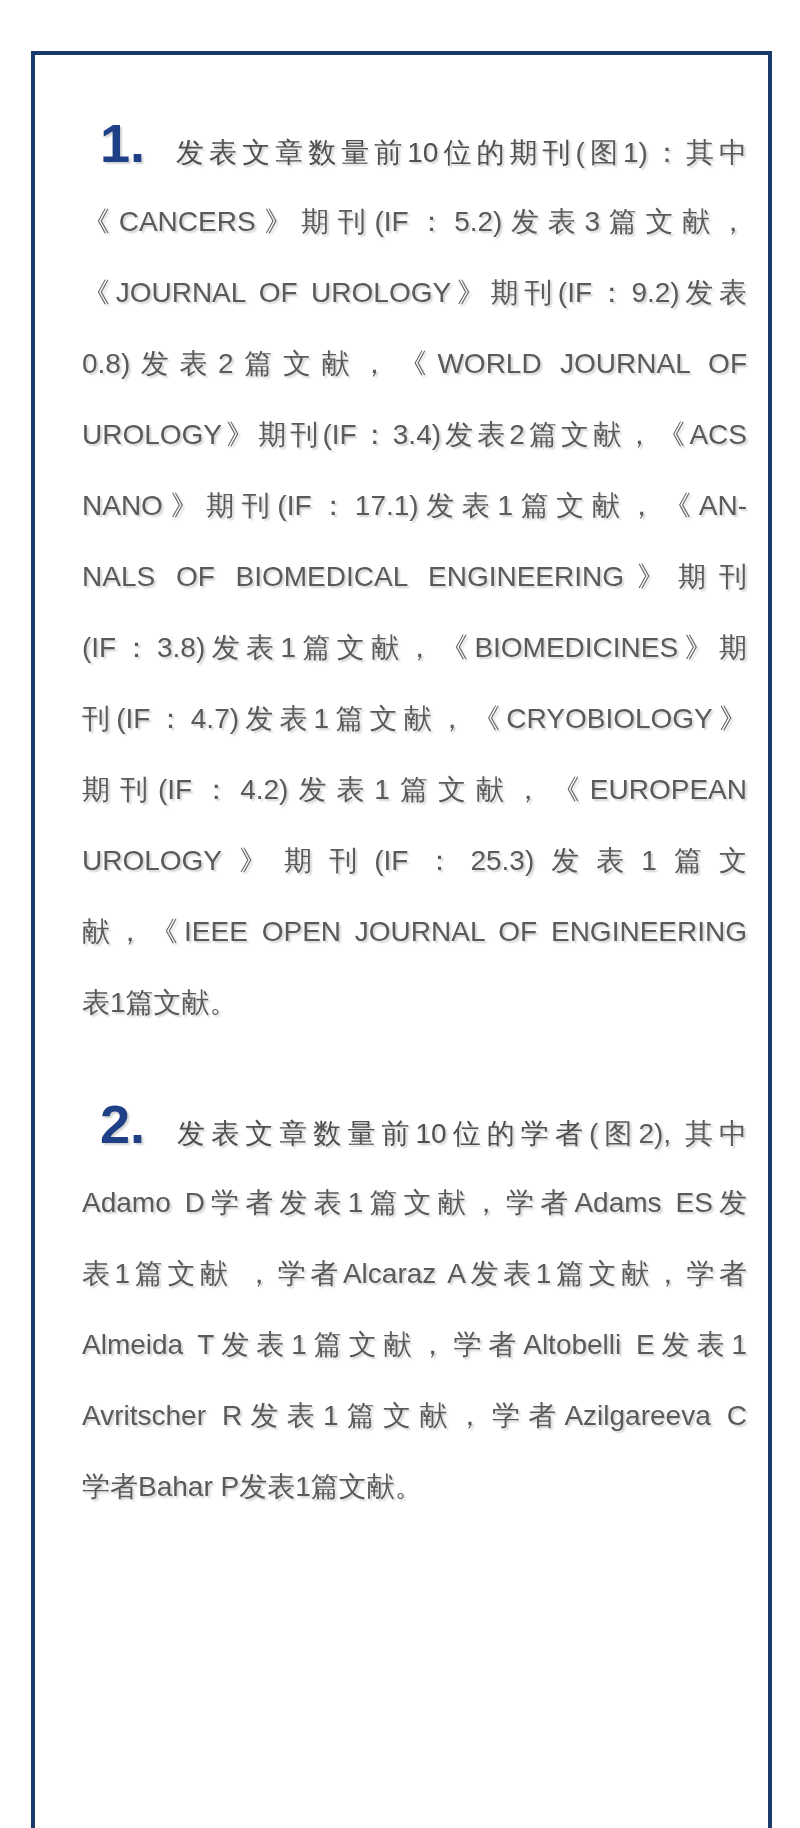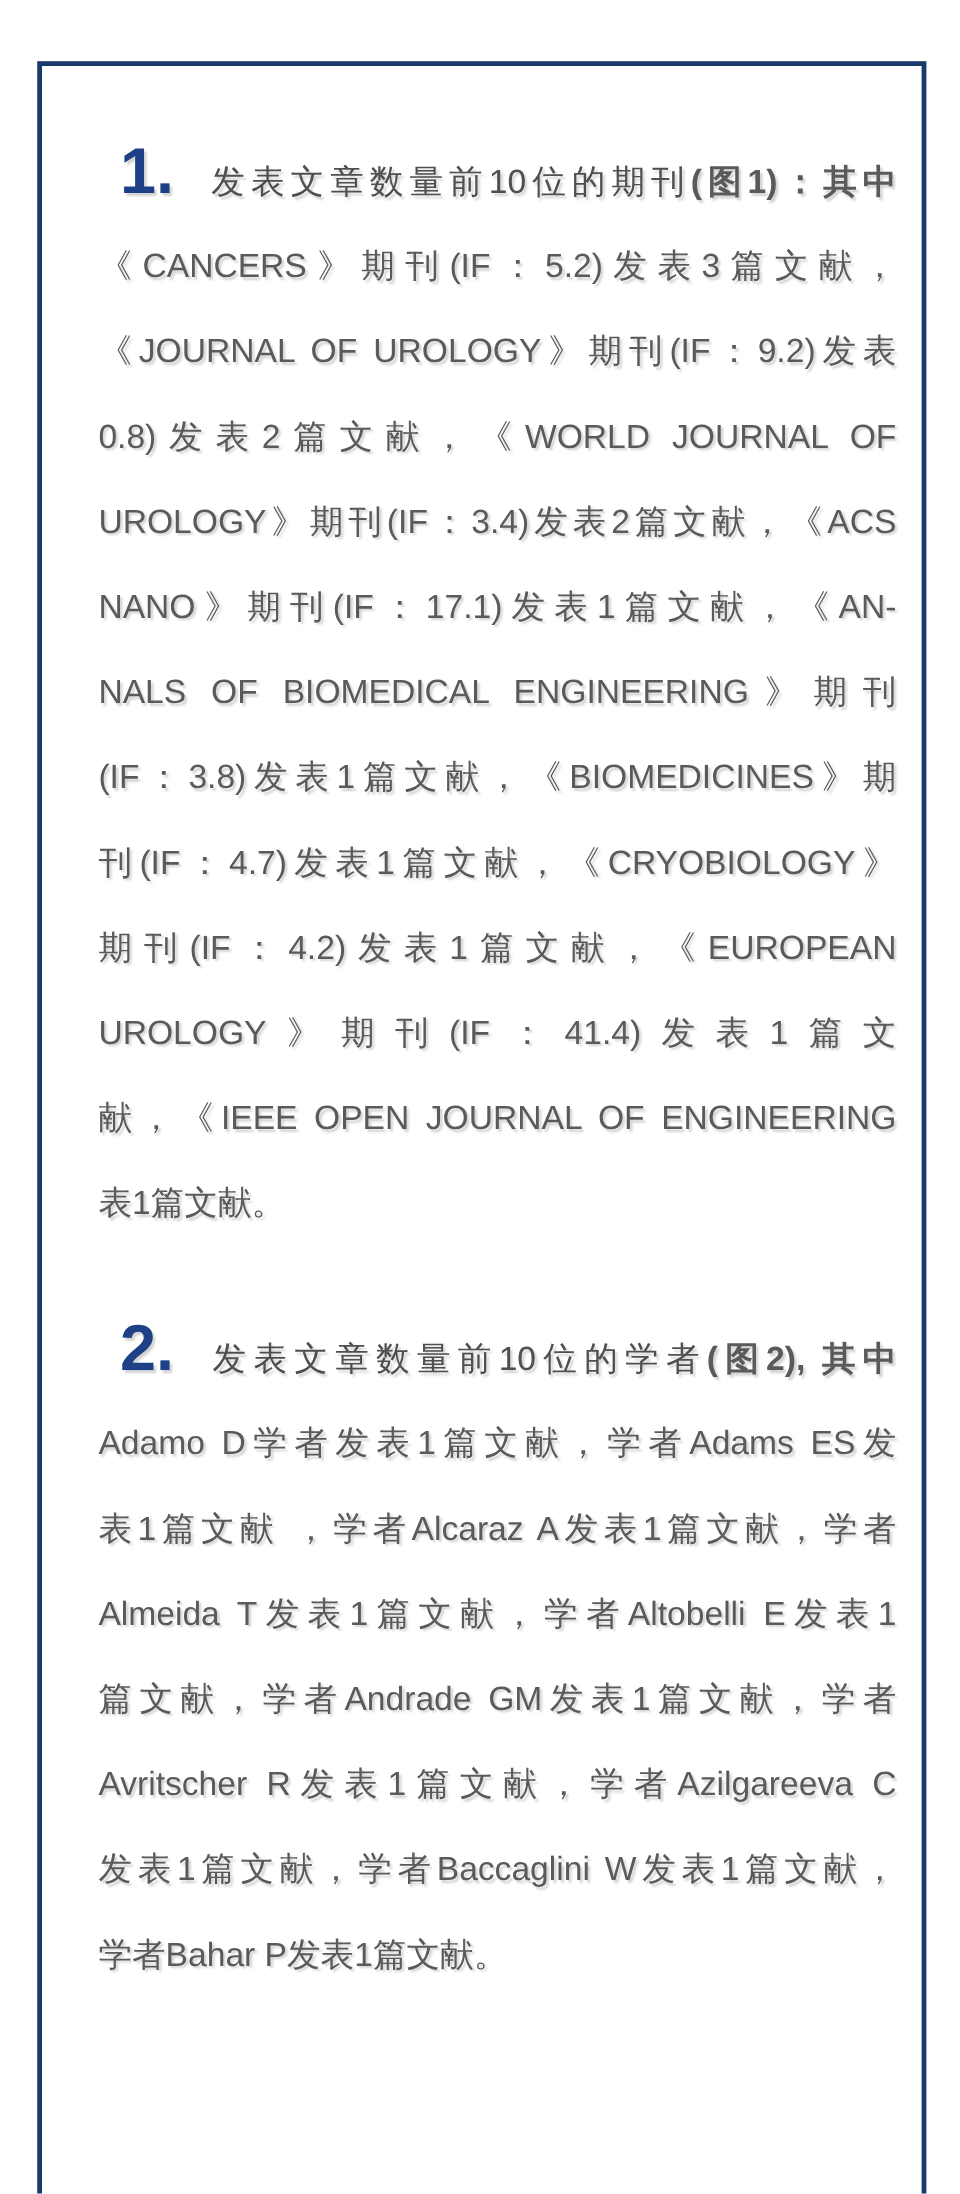--- a/index.html
+++ b/index.html
@@ -40,21 +40,21 @@
     padding-left:42px;
     text-align:justify;
     text-align-last:justify;
   }
   .num{
     font-size:54px;font-weight:700;
     color:var(--number-color);
     margin-right:26px;
   }
   .bold{font-weight:400;color:var(--title-color);}
-  .reg{color:var(--body-color);font-weight:bold;}
+  .reg{color:var(--body-color);}
   .section2{margin-top:43px;}
 </style>
 </head>
 <body>
 
 <div class="page">
   <div class="frame"></div>
 
   <div class="content">
 
@@ -62,30 +62,28 @@
       <div class="heading"><span class="num">1.</span><span class="bold">发表文章数量前10位的期刊</span><span class="reg">(图1)：其中</span></div>
       <div class="line">《CANCERS》期刊(IF：5.2)发表3篇文献，</div>
       <div class="line">《JOURNAL OF UROLOGY》期刊(IF：9.2)发表</div>
       <div class="line">0.8)发表2篇文献，《WORLD JOURNAL OF</div>
       <div class="line">UROLOGY》期刊(IF：3.4)发表2篇文献，《ACS</div>
       <div class="line">NANO》期刊(IF：17.1)发表1篇文献，《AN-</div>
       <div class="line">NALS OF BIOMEDICAL ENGINEERING》期刊</div>
       <div class="line">(IF：3.8)发表1篇文献，《BIOMEDICINES》期</div>
       <div class="line">刊(IF：4.7)发表1篇文献，《CRYOBIOLOGY》</div>
       <div class="line">期刊(IF：4.2)发表1篇文献，《EUROPEAN</div>
-      <div class="line">UROLOGY》期刊(IF：41.4)发表1篇文</div>
+      <div class="line">UROLOGY》期刊(IF：25.3)发表1篇文</div>
       <div class="line">献，《IEEE OPEN JOURNAL OF ENGINEERING</div>
       <div class="line last">表1篇文献。</div>
     </section>
 
     <section class="section2">
       <div class="heading"><span class="num">2.</span><span class="bold">发表文章数量前10位的学者</span><span class="reg">(图2), 其中</span></div>
       <div class="line">Adamo D学者发表1篇文献，学者Adams ES发</div>
       <div class="line">表1篇文献 ，学者Alcaraz A发表1篇文献，学者</div>
       <div class="line">Almeida T发表1篇文献，学者Altobelli E发表1</div>
-      <div class="line">篇文献，学者Andrade GM发表1篇文献，学者</div>
       <div class="line">Avritscher R发表1篇文献，学者Azilgareeva C</div>
-      <div class="line">发表1篇文献，学者Baccaglini W发表1篇文献，</div>
       <div class="line last">学者Bahar P发表1篇文献。</div>
     </section>
 
   </div>
 </div>
 
 </body></html>

